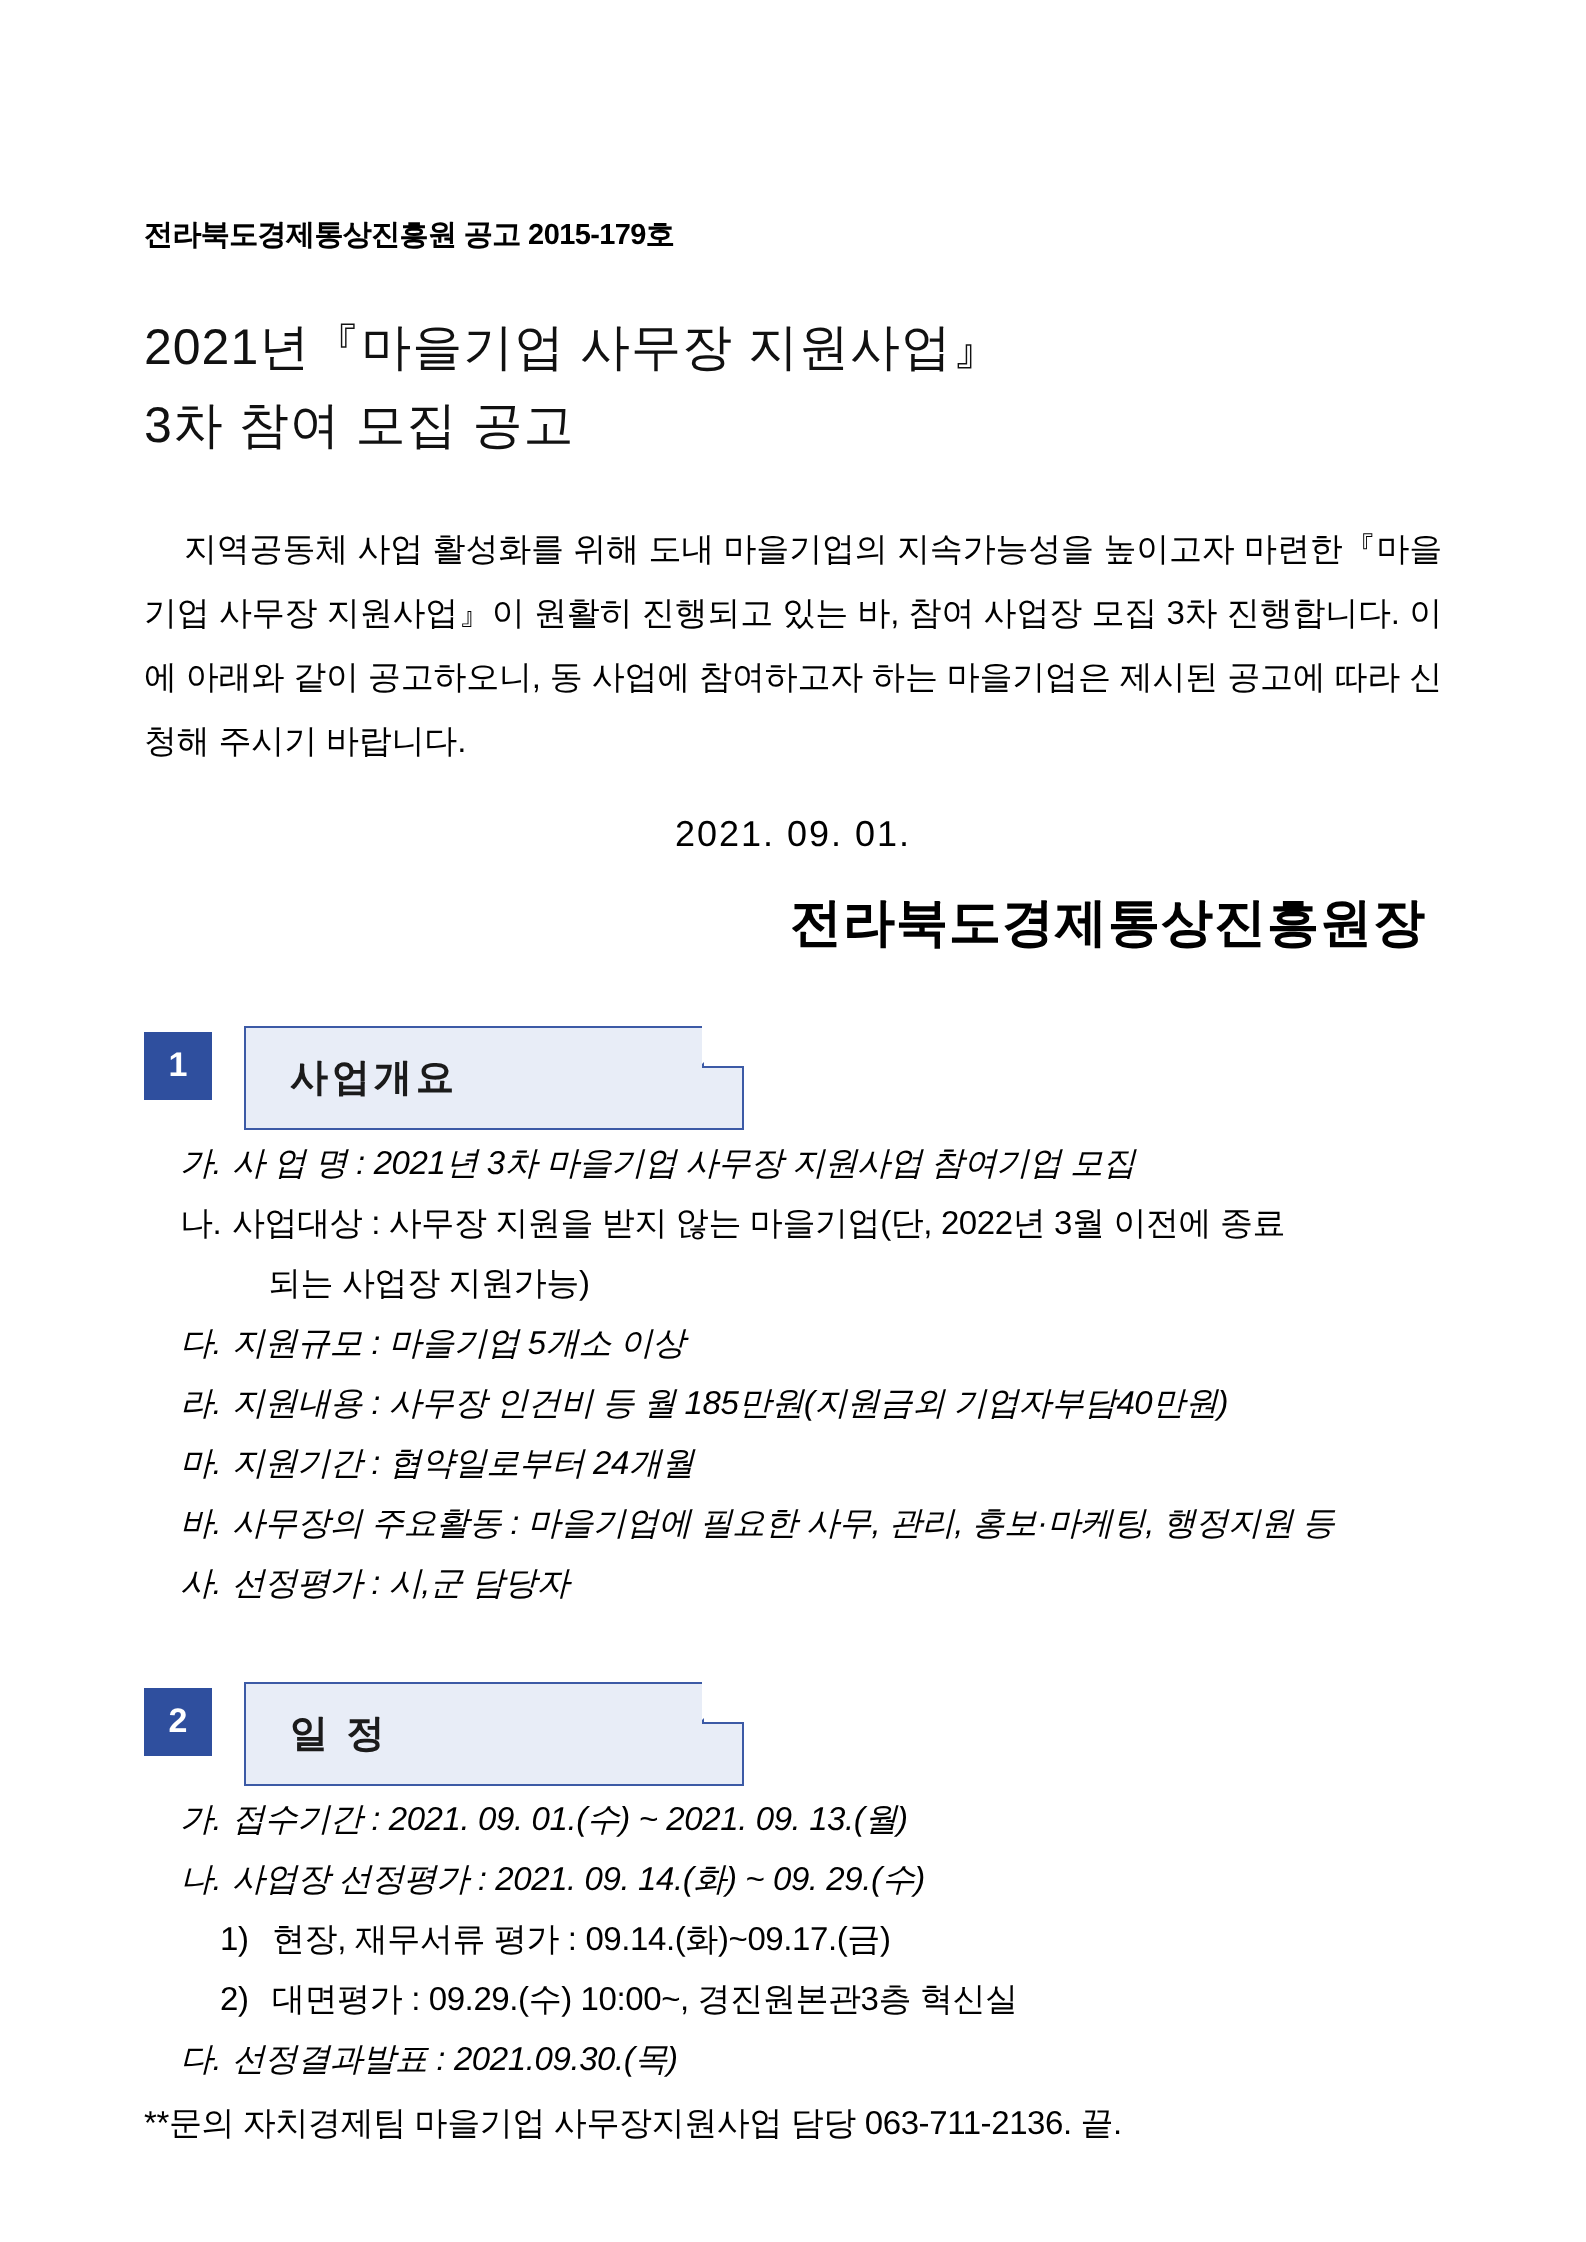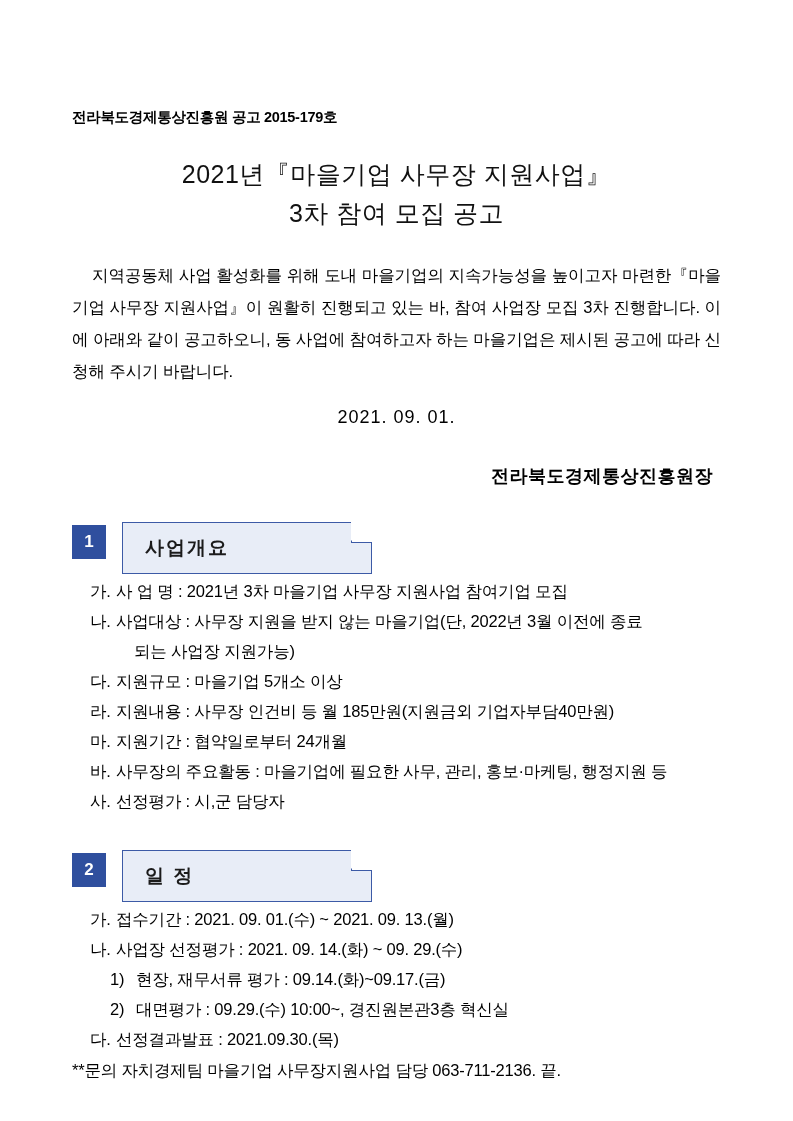--- a/index.html
+++ b/index.html
@@ -22,21 +22,20 @@
     padding: 0 72px;
   }
   .doc-number {
     margin-top: 108px;
     font-size: 14.5px;
     font-weight: bold;
     letter-spacing: -0.3px;
   }
   .title-block {
     margin-top: 28px;
-    text-align: center;
   }
   .title-line {
     font-size: 25px;
     letter-spacing: 0.5px;
     line-height: 1.55;
     color: #111111;
   }
   .intro {
     margin-top: 26px;
     font-size: 16.5px;
@@ -49,23 +48,23 @@
     display: inline-block;
     width: 20px;
   }
   .date-line {
     margin-top: 20px;
     text-align: center;
     font-size: 18px;
     letter-spacing: 1px;
   }
   .org-line {
-    margin-top: 36px;
+    margin-top: 16px;
     text-align: right;
-    font-size: 18px;
+    font-size: 26px;
     font-weight: bold;
     letter-spacing: 0.5px;
     padding-right: 8px;
   }
 
   
   .section-head {
     position: relative;
     display: flex;
     align-items: stretch;
@@ -126,20 +125,21 @@
 
   .sec-body {
     margin-top: 14px;
     font-size: 16.5px;
     line-height: 1.82;
     letter-spacing: -0.2px;
   }
   .item {
     padding-left: 18px;
     text-indent: 0;
+    font-style: italic;
   }
   .item .lbl {
     display: inline-block;
     width: 26px;
   }
   .item-cont {
     padding-left: 62px;
   }
   .sub-item {
     padding-left: 38px;

